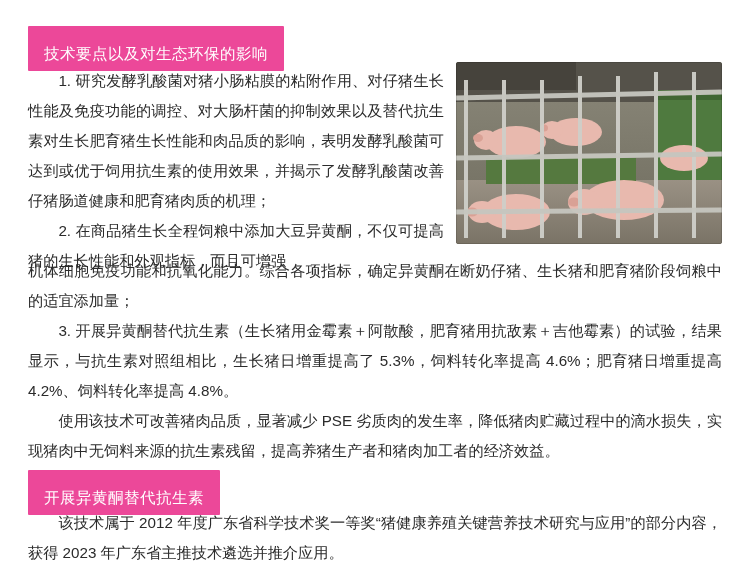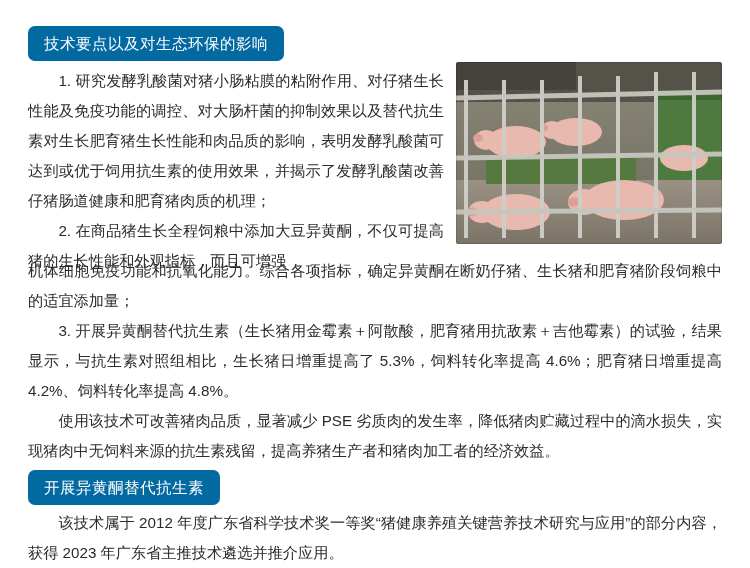--- a/index.html
+++ b/index.html
@@ -18,27 +18,27 @@
     position: relative;
     width: 750px;
     height: 568px;
     box-sizing: border-box;
     padding: 0 28px;
   }
 
   
   .section-head {
     display: inline-block;
-    background: #0369a1;
+    background: #ec4899;
     color: #ffffff;
     font-size: 15.5px;
     line-height: 1;
     letter-spacing: 0.5px;
-    padding: 10px 16px 9px 16px;
-    border-radius: 7px;
+    padding: 20px 16px 9px 16px;
+    border-radius: 1px;
     white-space: nowrap;
   }
   .head-wrap-1 { position: absolute; left: 28px; top: 26px; }
   .head-wrap-2 { position: absolute; left: 28px; top: 470px; }
 
   
   .body-block {
     position: absolute;
     font-size: 15.2px;
     line-height: 30px;

